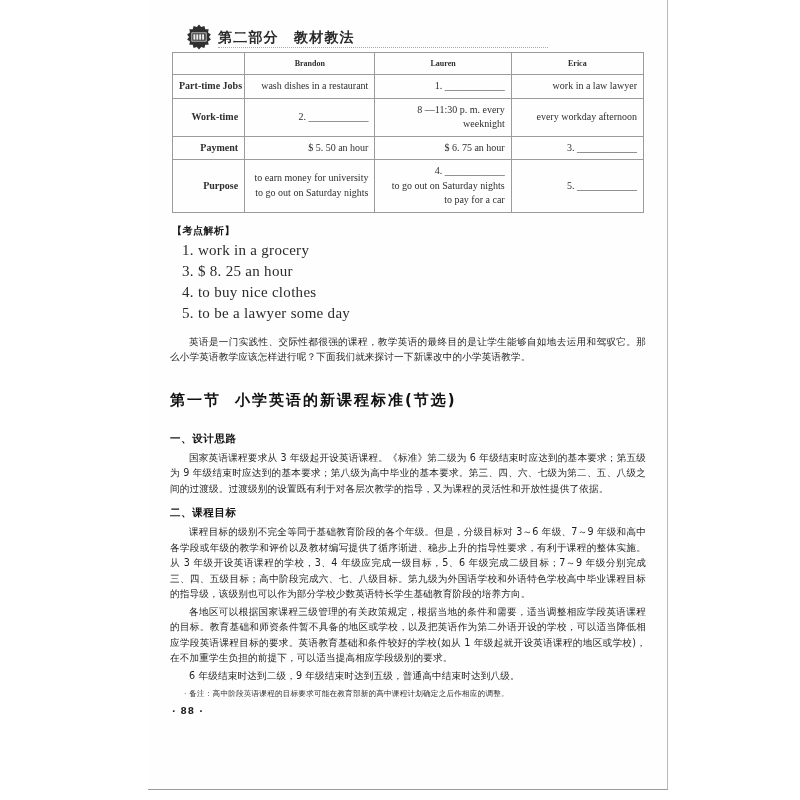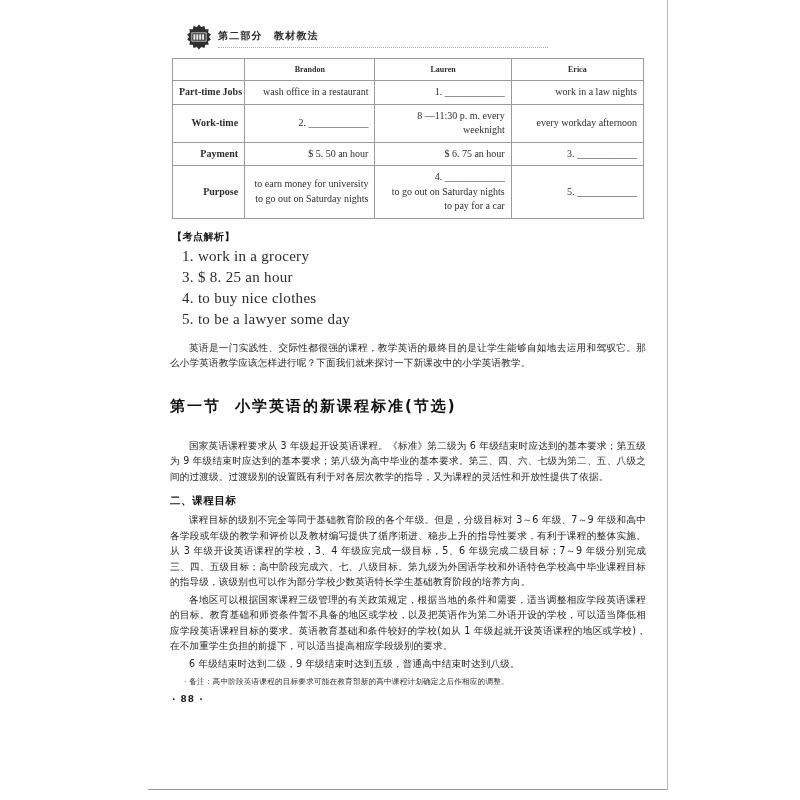--- a/index.html
+++ b/index.html
@@ -44,38 +44,37 @@
     left: 16px;
     top: 2px;
     width: 26px;
     height: 26px;
   }
   .runhead-text {
     position: absolute;
     left: 48px;
     top: 7px;
     font-family: "DejaVu Sans", sans-serif;
-    font-size: 10px;
+    font-size: 14px;
     font-weight: bold;
     color: #2a2a2a;
     letter-spacing: 1.2px;
     white-space: nowrap;
   }
   .runhead-rule {
     position: absolute;
     left: 48px;
     top: 25px;
     width: 330px;
     height: 0;
     border-bottom: 1px dotted #aaaaaa;
   }
 
   
   .tbl-wrap {
-    margin-top: 6px;
     padding: 0 2px;
   }
   table.exam {
     border-collapse: collapse;
     width: 472px;
     table-layout: fixed;
     border: 1px solid #777;
   }
   table.exam td, table.exam th {
     border: 1px solid #9b9b9b;
@@ -212,27 +211,27 @@
             <th></th>
             <th>Brandon</th>
             <th>Lauren</th>
             <th>Erica</th>
           </tr>
         </thead>
         <tbody>
           <tr>
             <td class="rowhead">Part-time Jobs</td>
             <td>
-                <span class="cellline">wash office in a restaurant</span>
+                <span class="cellline">wash dishes in a restaurant</span>
               </td>
             <td>
                 <span class="cellline">1. ____________</span>
               </td>
             <td>
-                <span class="cellline">work in a law nights</span>
+                <span class="cellline">work in a law lawyer</span>
               </td>
           </tr>
           <tr>
             <td class="rowhead">Work-time</td>
             <td>
                 <span class="cellline">2. ____________</span>
               </td>
             <td>
                 <span class="cellline">8 —11:30 p. m. every weeknight</span>
               </td>
@@ -276,20 +275,21 @@
     <div class="ans-item">3. $ 8. 25 an hour</div>
     <div class="ans-item">4. to buy nice clothes</div>
     <div class="ans-item">5. to be a lawyer some day</div>
 
     <p class="cn-para gap-top">英语是一门实践性、交际性都很强的课程，教学英语的最终目的是让学生能够自如地去运用和驾驭它。那么小学英语教学应该怎样进行呢？下面我们就来探讨一下新课改中的小学英语教学。</p>
 
     <div class="sec-title">
       <span>第一节</span><span class="sp"></span><span>小学英语的新课程标准(节选)</span>
     </div>
 
+    <div class="sub-head">一、设计思路</div>
     <p class="cn-para">国家英语课程要求从 3 年级起开设英语课程。《标准》第二级为 6 年级结束时应达到的基本要求；第五级为 9 年级结束时应达到的基本要求；第八级为高中毕业的基本要求。第三、四、六、七级为第二、五、八级之间的过渡级。过渡级别的设置既有利于对各层次教学的指导，又为课程的灵活性和开放性提供了依据。</p>
 
     <div class="sub-head">二、课程目标</div>
     <p class="cn-para">课程目标的级别不完全等同于基础教育阶段的各个年级。但是，分级目标对 3～6 年级、7～9 年级和高中各学段或年级的教学和评价以及教材编写提供了循序渐进、稳步上升的指导性要求，有利于课程的整体实施。从 3 年级开设英语课程的学校，3、4 年级应完成一级目标，5、6 年级完成二级目标；7～9 年级分别完成三、四、五级目标；高中阶段完成六、七、八级目标。第九级为外国语学校和外语特色学校高中毕业课程目标的指导级，该级别也可以作为部分学校少数英语特长学生基础教育阶段的培养方向。</p>
     <p class="cn-para">各地区可以根据国家课程三级管理的有关政策规定，根据当地的条件和需要，适当调整相应学段英语课程的目标。教育基础和师资条件暂不具备的地区或学校，以及把英语作为第二外语开设的学校，可以适当降低相应学段英语课程目标的要求。英语教育基础和条件较好的学校(如从 1 年级起就开设英语课程的地区或学校)，在不加重学生负担的前提下，可以适当提高相应学段级别的要求。</p>
     <p class="cn-para">6 年级结束时达到二级，9 年级结束时达到五级，普通高中结束时达到八级。</p>
 
     <div class="footnote">· 备注：高中阶段英语课程的目标要求可能在教育部新的高中课程计划确定之后作相应的调整。</div>
     <div class="folio">· 88 ·</div>
 

